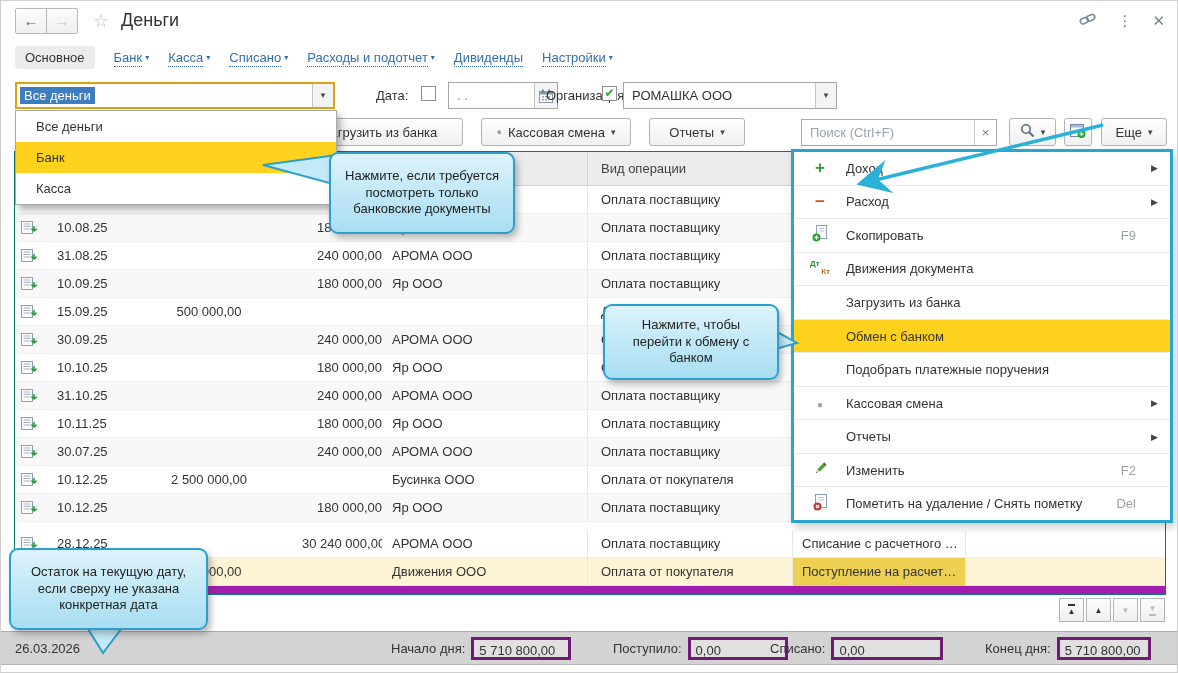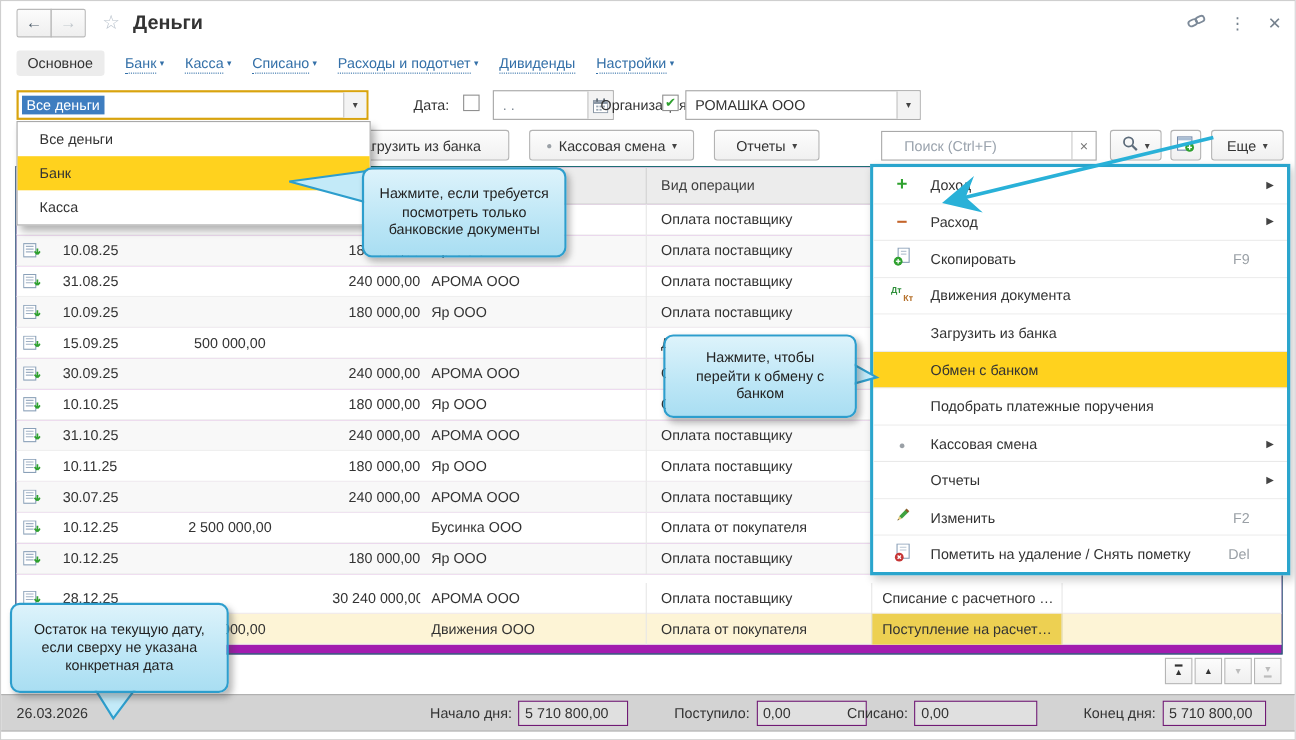--- a/index.html
+++ b/index.html
@@ -5,21 +5,21 @@
   *{box-sizing:border-box;margin:0;padding:0}
   body{font-family:"Liberation Sans","DejaVu Sans",sans-serif;background:#fff}
   #app{position:relative;width:1178px;height:673px;background:#fff;border:1px solid #cfcfcf;overflow:hidden;font-size:13px;color:#333}
 
   
   #titlebar{position:absolute;left:0;top:0;width:1178px;height:40px}
   .navbtn2{position:absolute;top:7px;width:32px;height:26px;border:1px solid #b9b9b9;background:linear-gradient(#fcfcfc,#efefef);text-align:center;line-height:24px;font-size:15px;color:#53626f;cursor:pointer}
   #btn-back{left:14px;border-radius:2px 0 0 2px}
   #btn-fwd{left:45px;color:#c3c9ce;border-radius:0 2px 2px 0}
   #star{position:absolute;left:92px;top:9px;font-size:18px;color:#b9c2cc}
-  #page-title{position:absolute;left:120px;top:9px;font-size:18px;font-weight:700;color:#333}
+  #page-title{position:absolute;left:120px;top:9px;font-size:18px;font-weight:400;color:#333}
   #tb-right{position:absolute;right:14px;top:10px;display:flex;gap:20px;align-items:center;color:#76828e}
   #tb-right .g{cursor:pointer;font-size:15px;line-height:18px}
 
   
   #tabs{position:absolute;left:0;top:40px;width:1178px;height:32px;display:flex;align-items:center;padding-left:14px;gap:19px}
   .tab{color:#3470a8;cursor:pointer;white-space:nowrap}
   .tab .lbl{border-bottom:1px dotted #3470a8;padding-bottom:1px}
   .tab .car{font-size:8px;margin-left:3px;vertical-align:2px}
   .tab.active{background:#ececec;border-radius:3px;padding:4px 10px;color:#333;cursor:default}
   .tab.active .lbl{border-bottom:none}
@@ -43,21 +43,21 @@
 
   
   #toolbar{position:absolute;left:0;top:112px;width:1178px;height:38px}
   .btn{position:absolute;top:5px;height:28px;border:1px solid #b3b3b3;border-radius:3px;background:linear-gradient(#fdfdfd,#f0f0f0);display:flex;align-items:center;justify-content:center;gap:6px;padding:0 12px;cursor:pointer;color:#333;white-space:nowrap}
   .btn .car{font-size:9px;color:#444}
   #btn-load{left:296px;width:166px}
   #btn-cash{left:480px;width:150px}
   #btn-cash .dot{color:#9aa0a6;font-size:9px}
   #btn-reports{left:648px;width:96px}
   #search{position:absolute;left:800px;top:6px;width:196px;height:27px;border:1px solid #a9a9a9;background:#fff;display:flex;align-items:center}
-  #search input{border:none;outline:none;flex:1;margin-left:20px;font:13px "Liberation Sans",sans-serif;color:#333;min-width:0}
+  #search input{border:none;outline:none;flex:1;margin-left:8px;font:13px "Liberation Sans",sans-serif;color:#333;min-width:0}
   #search input::placeholder{color:#9aa3ad}
   #search .clr{width:22px;height:100%;border-left:1px solid #c9c9c9;text-align:center;line-height:25px;color:#777;cursor:pointer}
   #btn-search{left:1008px;width:47px;padding:0 8px}
   #btn-period{left:1063px;width:28px;padding:0}
   #btn-more{left:1100px;width:66px}
 
   
   #tablewrap{position:absolute;left:13px;top:150px;width:1152px;height:444px;border:1px solid #0f766e;background:#a21caf}
   #thead{position:relative;height:34px;background:#ececec;border-bottom:1px solid #cfcfcf}
   #thead .h-oper{position:absolute;left:572px;top:0;height:34px;line-height:34px;padding-left:13px;border-left:1px solid #d2d2d2;color:#3f3f3f;cursor:pointer}
@@ -82,21 +82,21 @@
   #navbtns{position:absolute;left:1058px;top:597px;display:flex;gap:2px}
   .snav{width:25px;height:24px;border:1px solid #b5b5b5;background:linear-gradient(#fcfcfc,#efefef);display:flex;align-items:center;justify-content:center;font-size:8px;color:#333;cursor:pointer}
   .snav.disabled{color:#bcbcbc;cursor:default}
   .snav .capt{border-top:2px solid currentColor;padding-top:1px}
   .snav .capb{border-bottom:2px solid currentColor;padding-bottom:1px}
 
   
   #statusbar{position:absolute;left:0;top:630px;width:1178px;height:34px;background:#d3d3d3;border-top:1px solid #adadad;border-bottom:1px solid #b5b5b5}
   #status-date{position:absolute;left:14px;top:9px}
   .sfield{position:absolute;top:5px;display:flex;align-items:center;gap:6px}
-  .sfield .box{height:23px;border:1px solid #701a75;background:#e0e0e0;padding:0 5px;line-height:21px;display:inline-block}
+  .sfield .box{height:23px;border:3px solid #701a75;background:#e0e0e0;padding:0 5px;line-height:21px;display:inline-block}
   #sf0{left:390px}#sf0 .box{width:100px}
   #sf1{left:612px}#sf1 .box{width:100px}
   #sf2{left:769px}#sf2 .box{width:112px}
   #sf3{left:984px}#sf3 .box{width:94px}
 
   
   #money-dropdown{position:absolute;left:14px;top:109px;width:322px;background:#fff;border:1px solid #a9a9a9;box-shadow:4px 5px 7px rgba(0,0,0,.3);z-index:40}
   .ddi{height:31px;line-height:31px;padding-left:20px;cursor:pointer;color:#333}
   .ddi.hl{background:#ffd21e}
 

